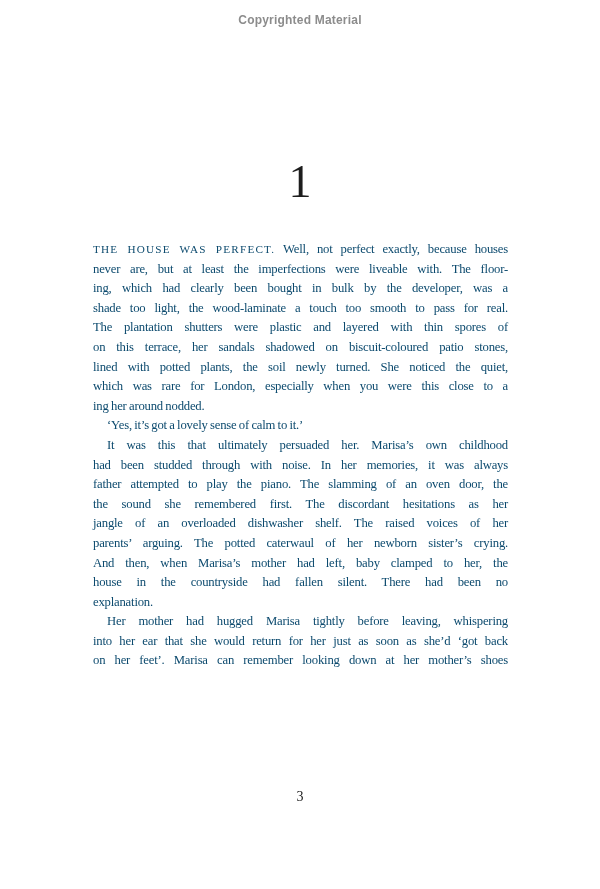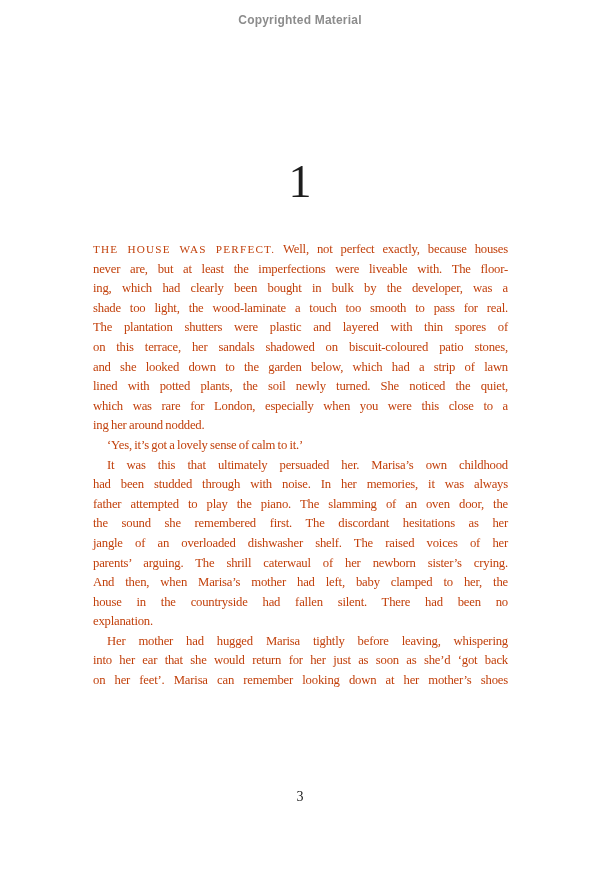--- a/index.html
+++ b/index.html
@@ -34,21 +34,21 @@
     line-height: 48px;
     color: #1d1d1d;
   }
   .body-text {
     position: absolute;
     top: 240px;
     left: 93px;
     width: 415px;
     font-size: 12.7px;
     line-height: 19.6px;
-    color: #c2410c;
+    color: #0c4a6e;
     letter-spacing: -0.2px;
     word-spacing: -0.6px;
   }
   .line {
     text-align: justify;
     text-align-last: justify;
     text-justify: inter-word;
   }
   .line.end { text-align-last: left; }
   .line.indent { text-indent: 14px; }
@@ -76,31 +76,30 @@
 
   <div class="chapter-number">1</div>
 
   <div class="body-text">
       <div class="line"><span class="smallcaps">The house was perfect.</span> Well, not perfect exactly, because houses</div>
       <div class="line">never are, but at least the imperfections were liveable with. The floor-</div>
       <div class="line">ing, which had clearly been bought in bulk by the developer, was a</div>
       <div class="line">shade too light, the wood-laminate a touch too smooth to pass for real.</div>
       <div class="line">The plantation shutters were plastic and layered with thin spores of</div>
       <div class="line">on this terrace, her sandals shadowed on biscuit-coloured patio stones,</div>
-      <div class="line">and she looked down to the garden below, which had a strip of lawn</div>
       <div class="line">lined with potted plants, the soil newly turned. She noticed the quiet,</div>
       <div class="line">which was rare for London, especially when you were this close to a</div>
       <div class="line end">ing her around nodded.</div>
       <div class="line end indent">‘Yes, it’s got a lovely sense of calm to it.’</div>
       <div class="line indent">It was this that ultimately persuaded her. Marisa’s own childhood</div>
       <div class="line">had been studded through with noise. In her memories, it was always</div>
       <div class="line">father attempted to play the piano. The slamming of an oven door, the</div>
       <div class="line">the sound she remembered first. The discordant hesitations as her</div>
       <div class="line">jangle of an overloaded dishwasher shelf. The raised voices of her</div>
-      <div class="line">parents’ arguing. The shrill caterwaul of her newborn sister’s crying.</div>
+      <div class="line">parents’ arguing. The potted caterwaul of her newborn sister’s crying.</div>
       <div class="line">And then, when Marisa’s mother had left, baby clamped to her, the</div>
       <div class="line">house in the countryside had fallen silent. There had been no</div>
       <div class="line end">explanation.</div>
       <div class="line indent">Her mother had hugged Marisa tightly before leaving, whispering</div>
       <div class="line">into her ear that she would return for her just as soon as she’d ‘got back</div>
       <div class="line">on her feet’. Marisa can remember looking down at her mother’s shoes</div>
     </div>
 
   <div class="page-number">3</div>
 

